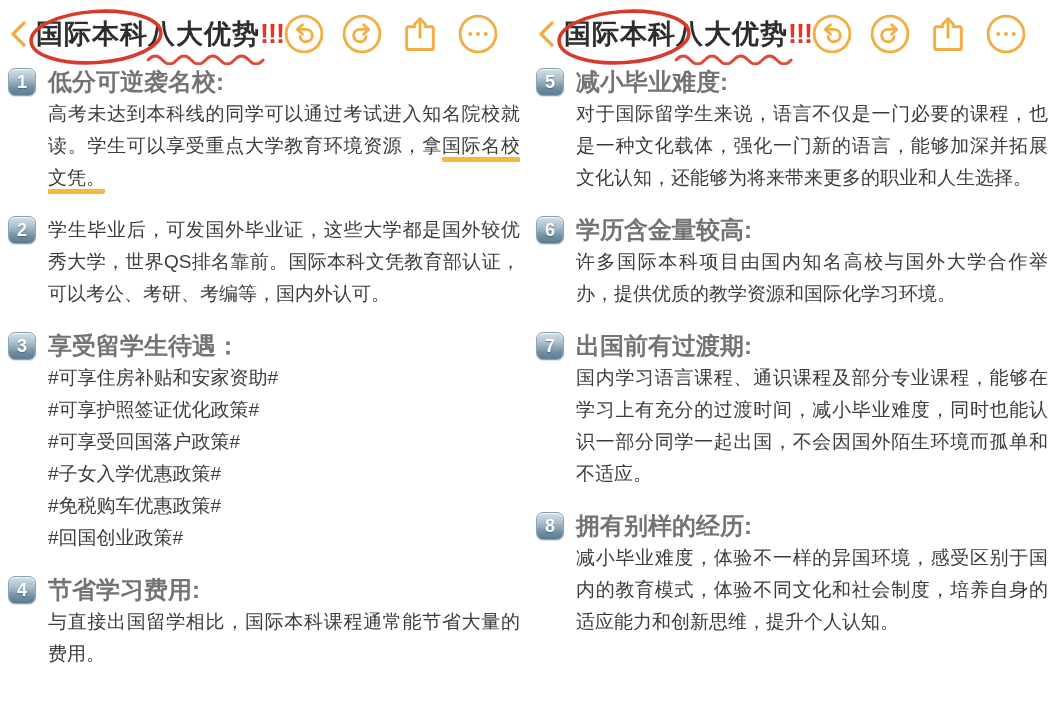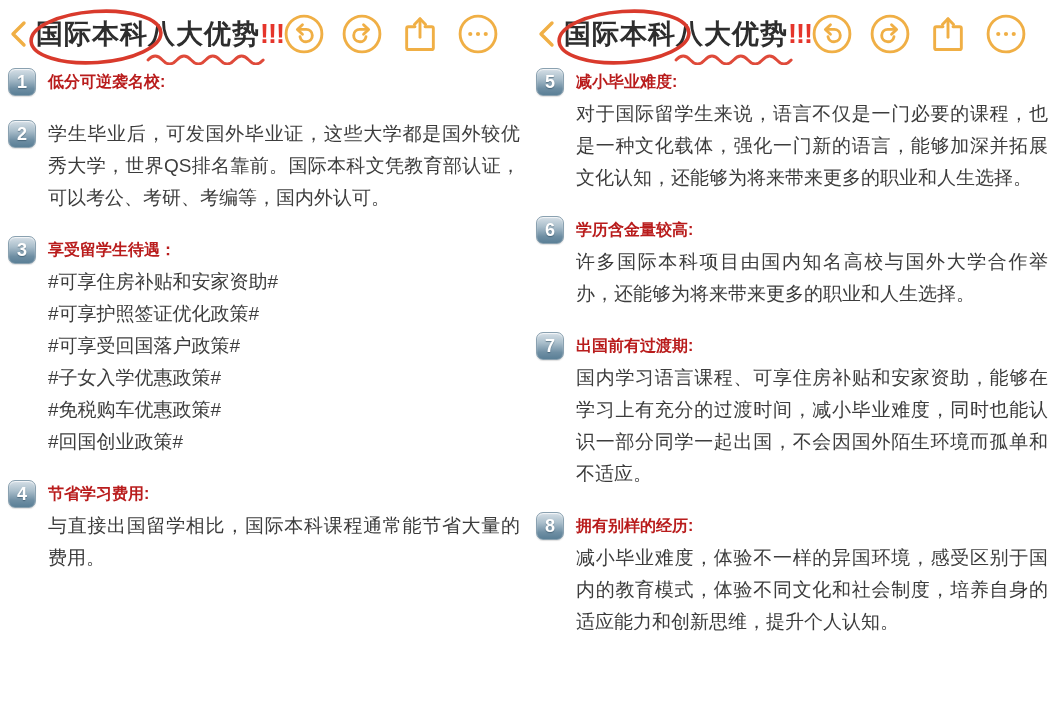--- a/index.html
+++ b/index.html
@@ -30,21 +30,21 @@
     flex:none; width:28px; height:28px; margin-top:2px; margin-right:12px;
     border-radius:7px;
     background:linear-gradient(180deg,#d6e0e7 0%,#aabecb 38%,#6e8ea3 75%,#5a7f96 100%);
     border:1px solid #8aa1b0;
     box-shadow:inset 0 1px 1px rgba(255,255,255,.75), 0 1px 1px rgba(0,0,0,.12);
     color:#fff; font-size:18px; font-weight:bold;
     display:flex; align-items:center; justify-content:center;
     text-shadow:0 1px 1px rgba(40,70,90,.55);
   }
   .item-content { flex:1; min-width:0; }
-  .item-title { font-size:16px; font-weight:bold; color:#b91c1c; line-height:32px; }
+  .item-title { font-size:24px; font-weight:bold; color:#737373; line-height:32px; }
   .item-body {
     font-size:19px; line-height:32px; color:#3c3c3c;
     text-align:justify; white-space:pre-line;
   }
   .hl-underline {
     border-bottom:5px solid #F5B93E;
     border-radius:2px; padding-bottom:1px;
   }
 </style>
 </head>
@@ -125,20 +125,21 @@
               <use href="#ic-more"></use>
             </svg>
           </span>
       </span>
     </div>
 
     <div class="item">
       <span class="badge">1</span>
       <div class="item-content">
         <div class="item-title">低分可逆袭名校:</div>
+        <div class="item-body"><span>高考未达到本科线的同学可以通过考试进入知名院校就读。学生可以享受重点大学教育环境资源，拿</span><span class="hl-underline">国际名校文凭。</span></div>
       </div>
     </div>
 
     <div class="item">
       <span class="badge">2</span>
       <div class="item-content">
         <div class="item-body">学生毕业后，可发国外毕业证，这些大学都是国外较优秀大学，世界QS排名靠前。国际本科文凭教育部认证，可以考公、考研、考编等，国内外认可。</div>
       </div>
     </div>
 
@@ -211,29 +212,29 @@
       <div class="item-content">
         <div class="item-title">减小毕业难度:</div>
         <div class="item-body">对于国际留学生来说，语言不仅是一门必要的课程，也是一种文化载体，强化一门新的语言，能够加深并拓展文化认知，还能够为将来带来更多的职业和人生选择。</div>
       </div>
     </div>
 
     <div class="item">
       <span class="badge">6</span>
       <div class="item-content">
         <div class="item-title">学历含金量较高:</div>
-        <div class="item-body">许多国际本科项目由国内知名高校与国外大学合作举办，还能够为将来带来更多的职业和人生选择。</div>
+        <div class="item-body">许多国际本科项目由国内知名高校与国外大学合作举办，提供优质的教学资源和国际化学习环境。</div>
       </div>
     </div>
 
     <div class="item">
       <span class="badge">7</span>
       <div class="item-content">
         <div class="item-title">出国前有过渡期:</div>
-        <div class="item-body">国内学习语言课程、可享住房补贴和安家资助，能够在学习上有充分的过渡时间，减小毕业难度，同时也能认识一部分同学一起出国，不会因国外陌生环境而孤单和不适应。</div>
+        <div class="item-body">国内学习语言课程、通识课程及部分专业课程，能够在学习上有充分的过渡时间，减小毕业难度，同时也能认识一部分同学一起出国，不会因国外陌生环境而孤单和不适应。</div>
       </div>
     </div>
 
     <div class="item">
       <span class="badge">8</span>
       <div class="item-content">
         <div class="item-title">拥有别样的经历:</div>
         <div class="item-body">减小毕业难度，体验不一样的异国环境，感受区别于国内的教育模式，体验不同文化和社会制度，培养自身的适应能力和创新思维，提升个人认知。</div>
       </div>
     </div>

